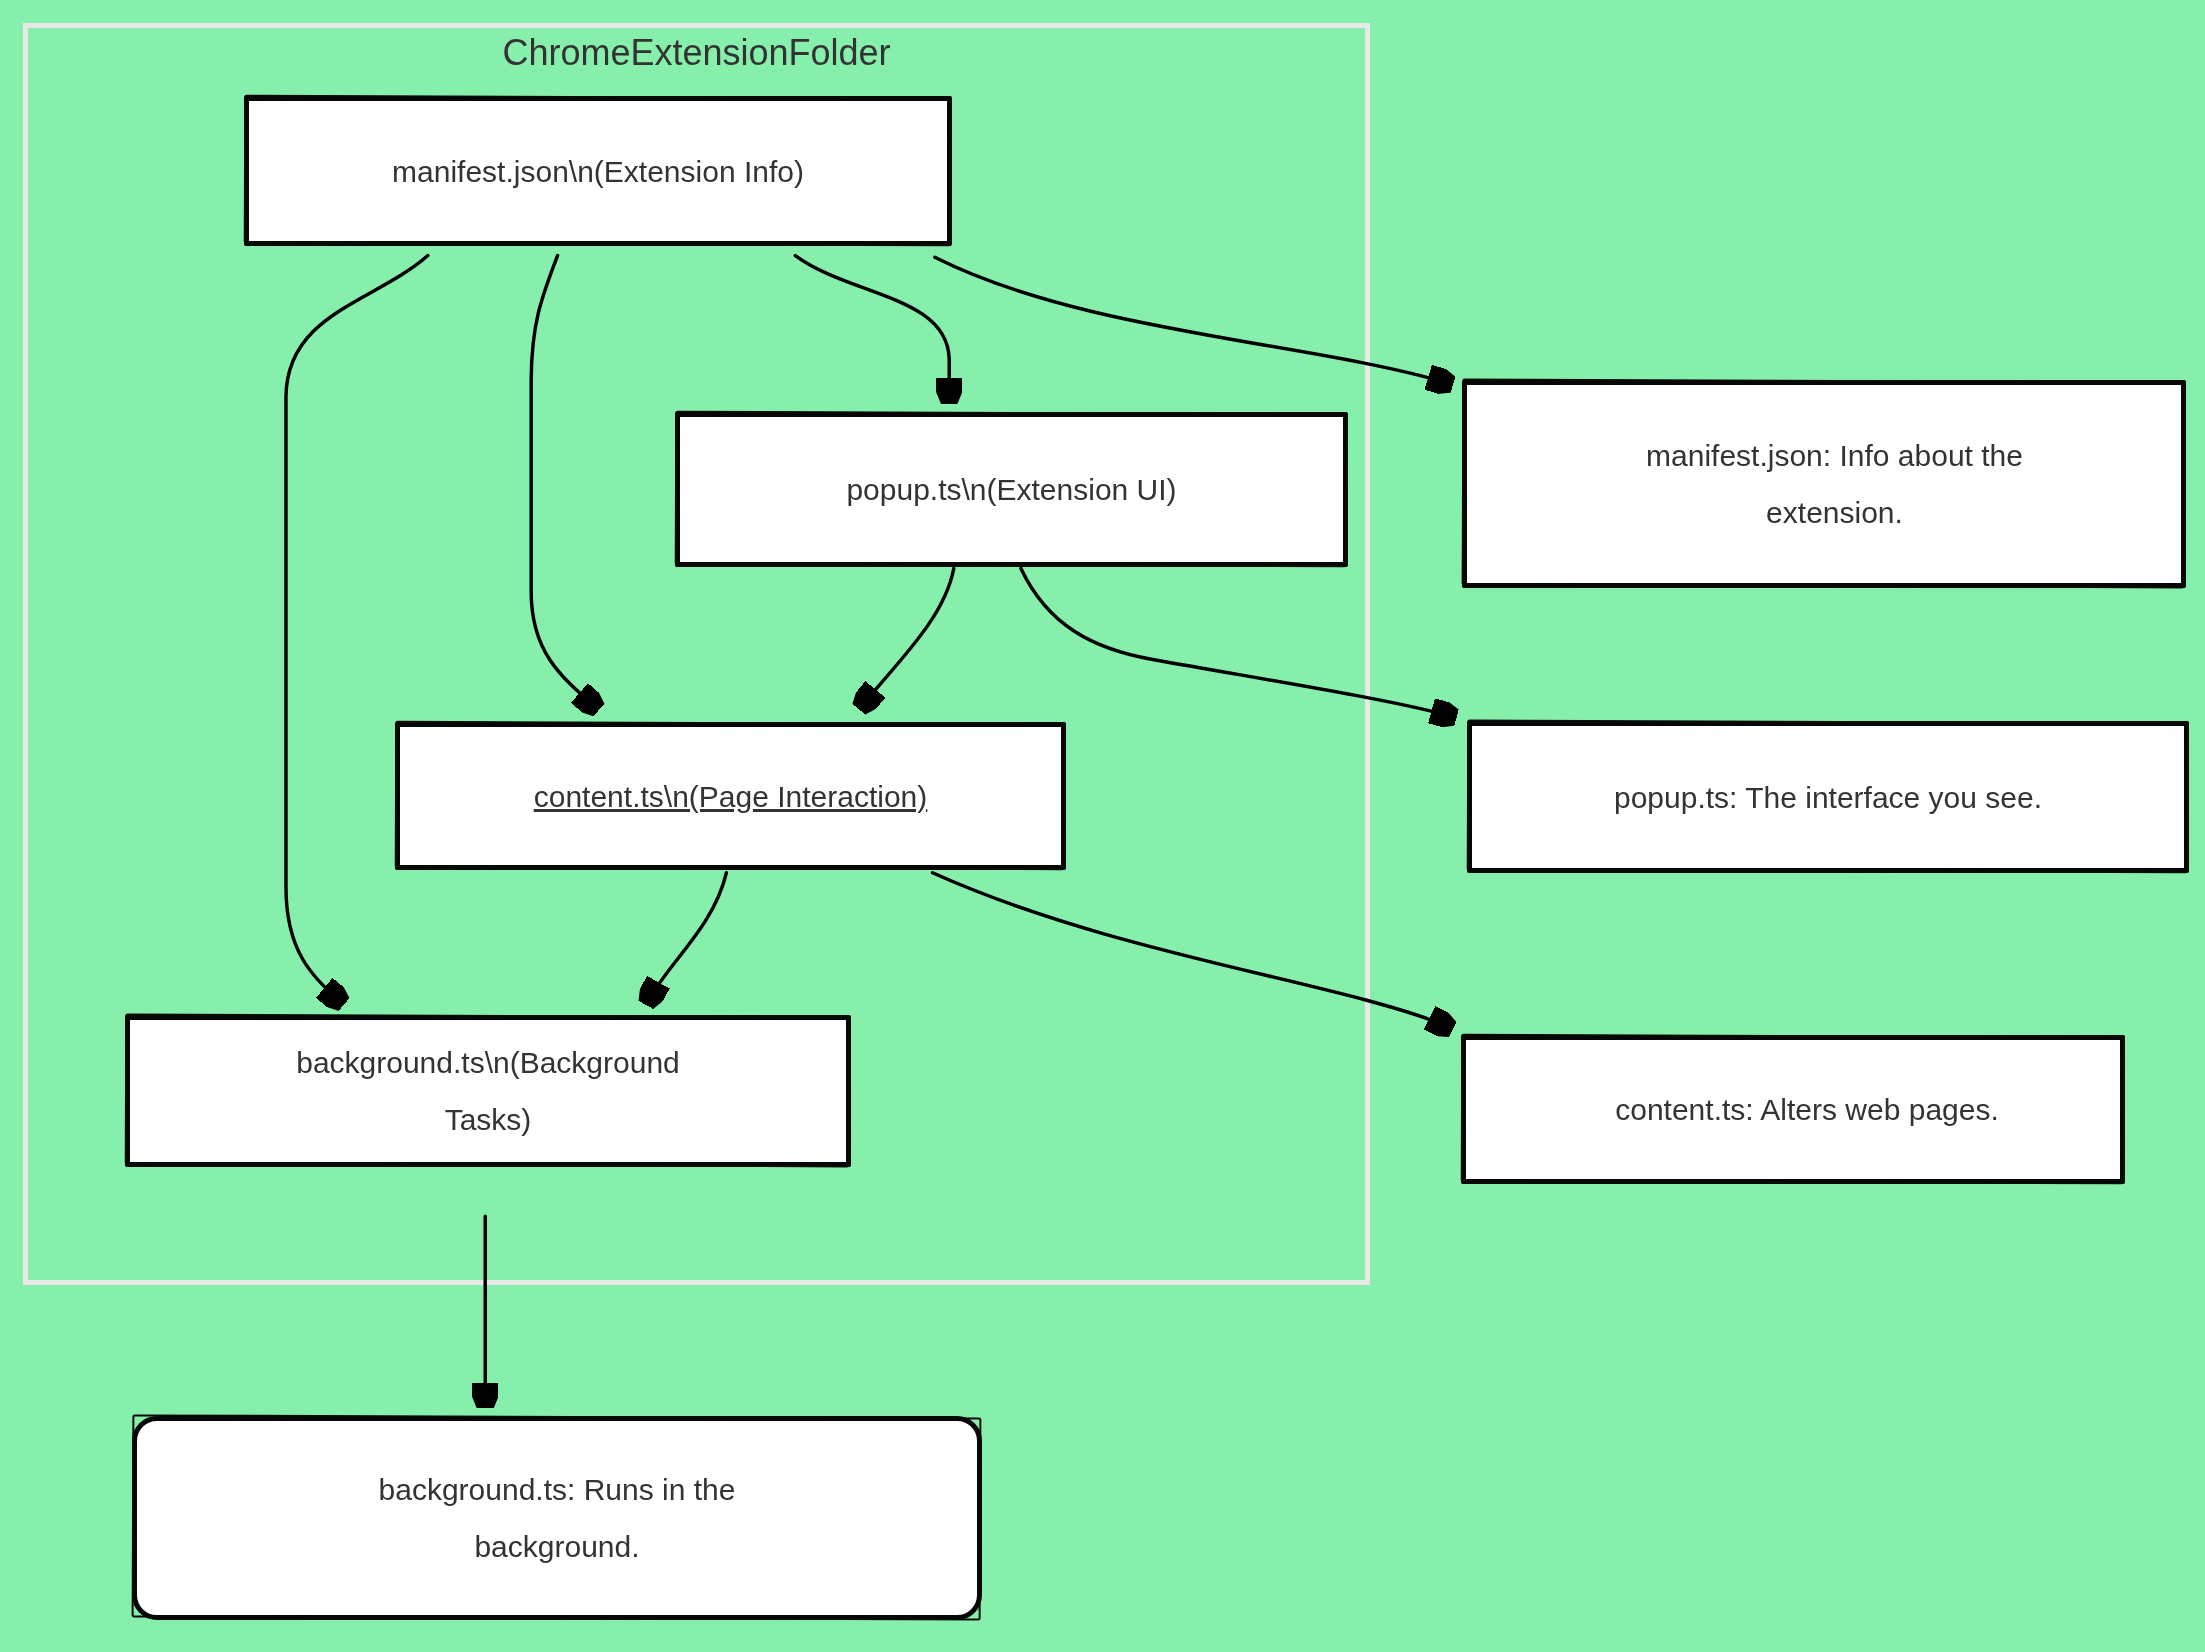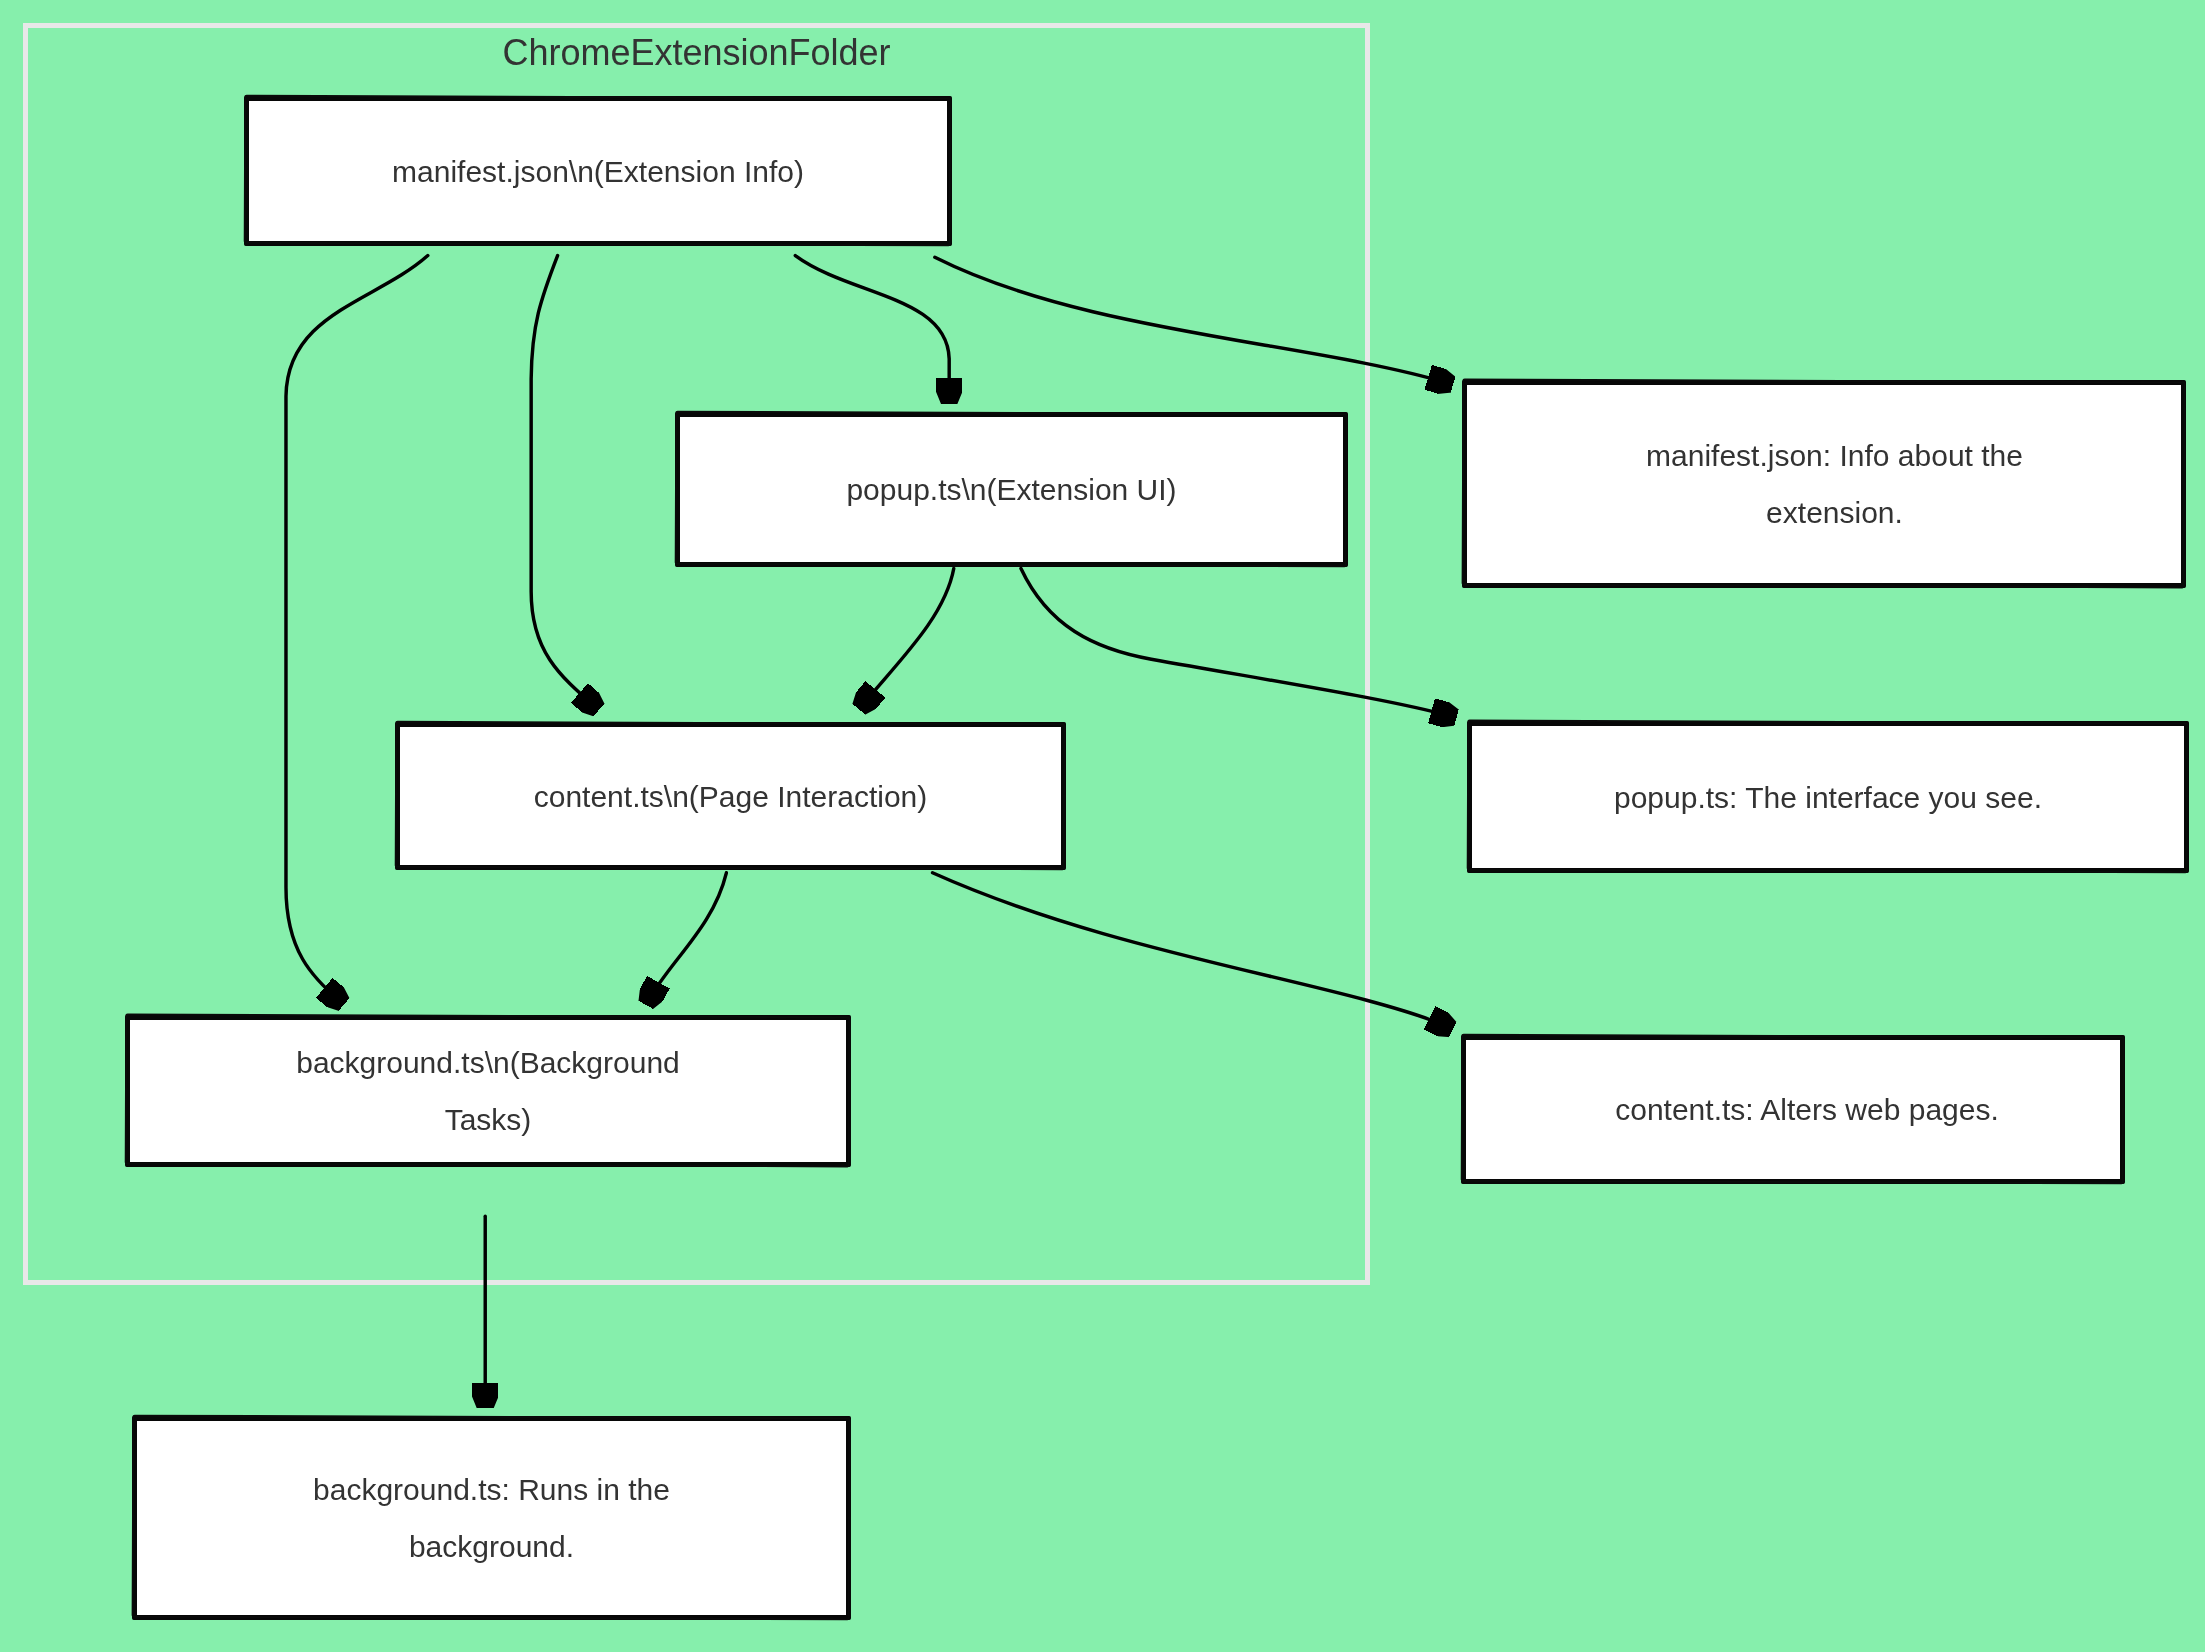--- a/index.html
+++ b/index.html
@@ -62,26 +62,26 @@
     transform: rotate(0.22deg);
     pointer-events: none;
   }
   .node .label { display: inline-block; padding: 0 23px; }
   
   .node .w-800 { max-width: 459px; }
   .node .w-850 { max-width: 488px; }
   
   #n-manifest        { left: 244px;  top: 96px;  width: 708px; height: 150px; }
   #n-popup           { left: 675px; top: 412px;  width: 673px; height: 155px; }
-  #n-content         { left: 395px;  top: 722px; width: 671px; height: 148px; }
+  #n-content         { left: 395px;  top: 722px; width: 671px; height: 148px; text-decoration: underline; }
   #n-background      { left: 125px;  top: 1015px; width: 726px; height: 152px; }
   #n-manifest-info   { left: 1462px; top: 380px;  width: 724px; height: 208px; padding-left: 21px; }
   #n-popup-info      { left: 1467px; top: 721px; width: 722px; height: 152px; }
   #n-content-info    { left: 1461px; top: 1035px; width: 664px; height: 149px; padding-left: 28px; }
-  #n-background-info { left: 132px;  top: 1416px; width: 719px; height: 204px; }
+  #n-background-info { left: 132px;  top: 1416px; width: 850px; height: 204px; border-radius: 25px; }
   
   .arrows {
     position: absolute;
     left: 0;
     top: 0;
     width: 2205px;
     height: 1652px;
     z-index: 3;
     pointer-events: none;
   }

